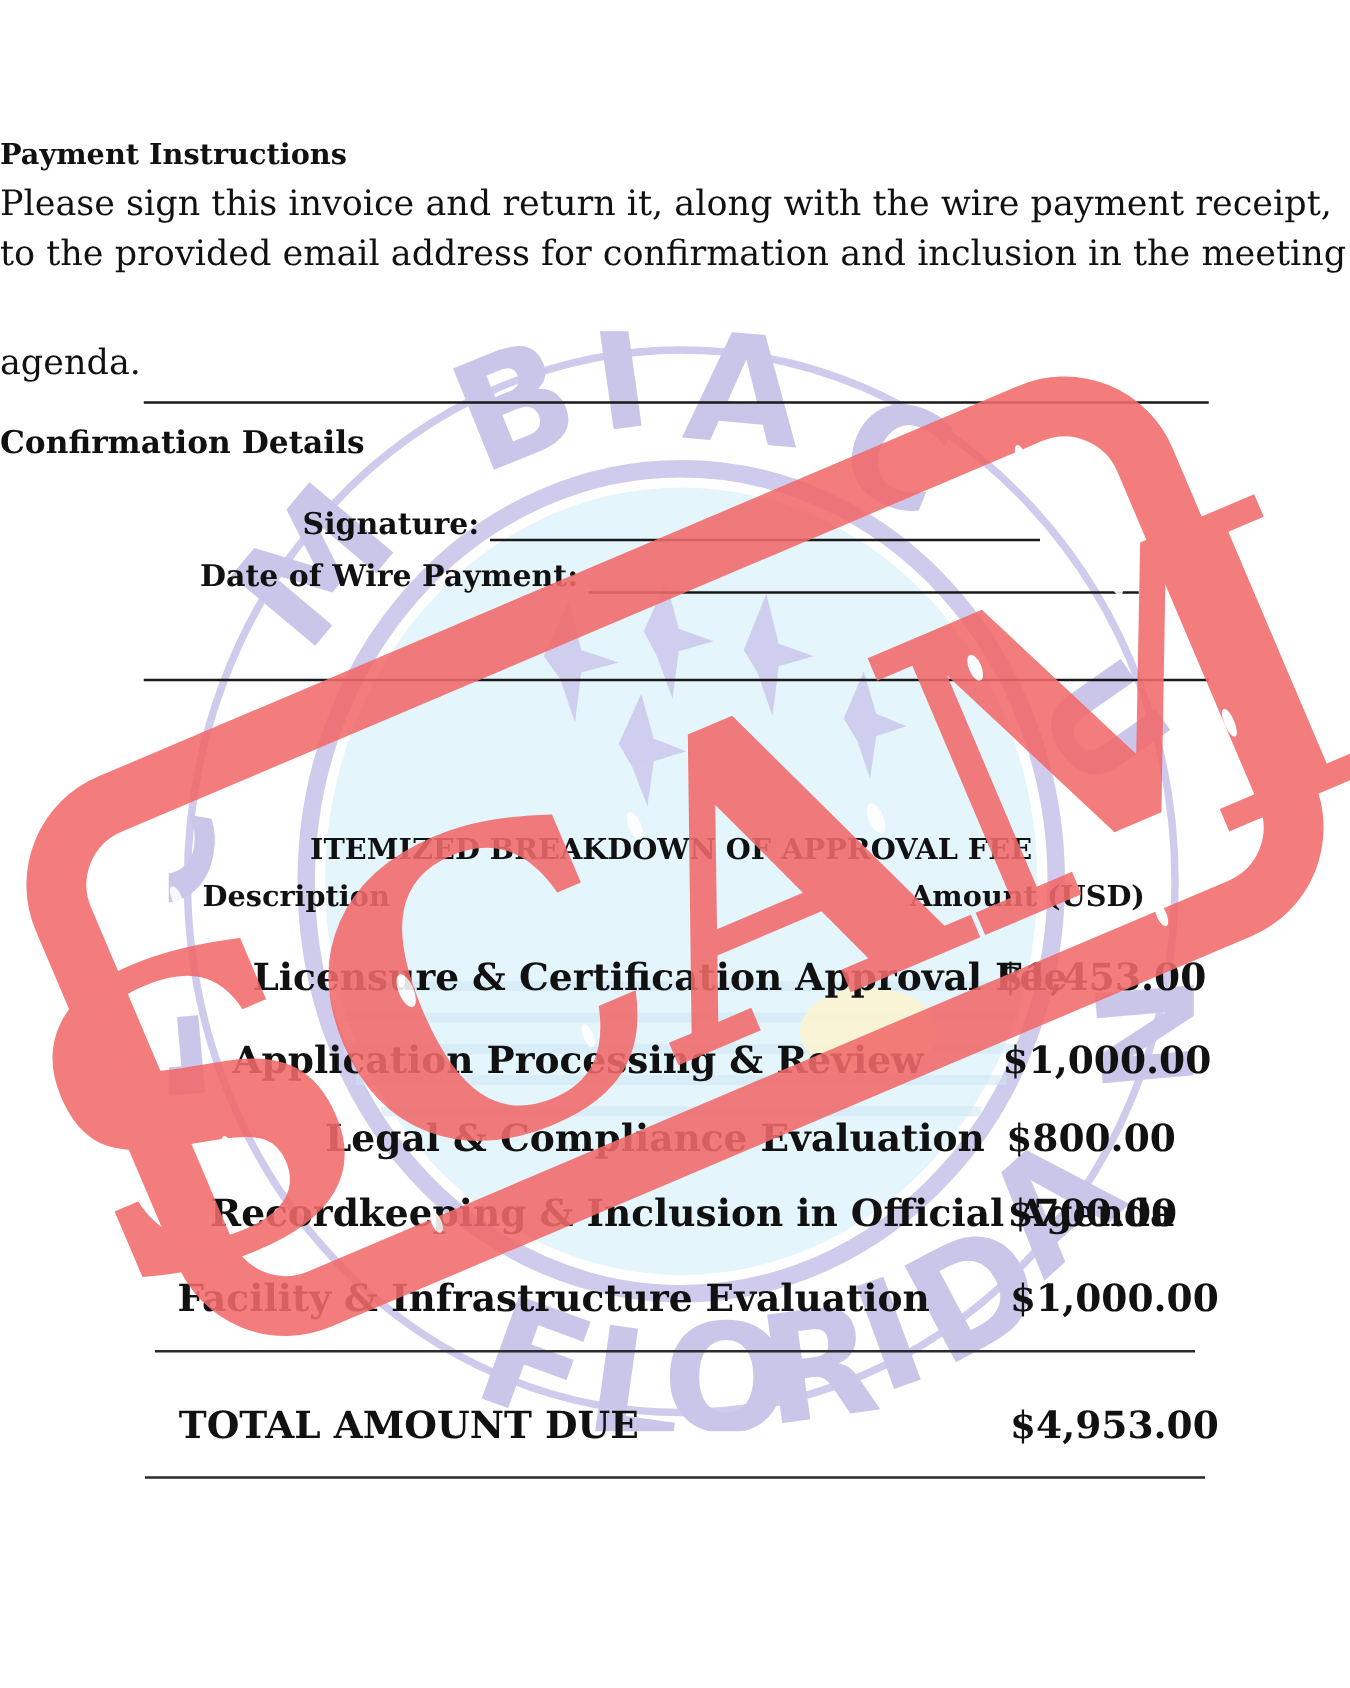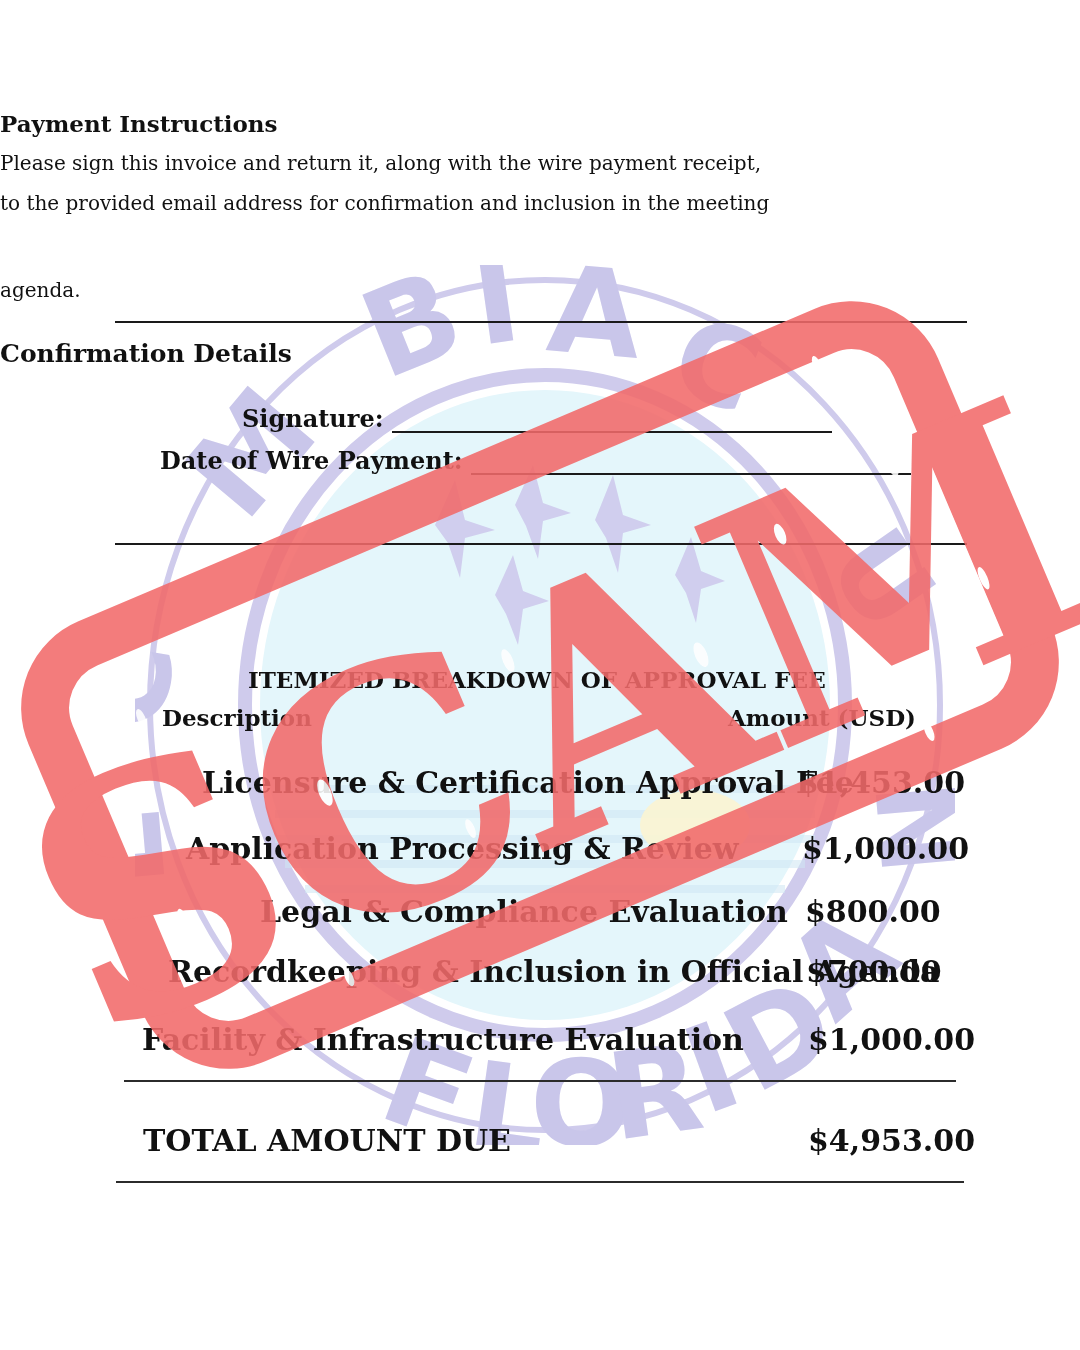--- a/index.html
+++ b/index.html
@@ -13,21 +13,21 @@
     .seal {
       position: absolute; left: 135px; top: 265px; width: 820px; height: 880px;
       z-index: 0;
     }
     .seal svg { width: 100%; height: 100%; }
 
     
     .doc { position: absolute; inset: 0; z-index: 1; }
     .center { position: absolute; left: 0; right: 0; }
     .h-bold { font-weight: bold; font-size: 23px; }
-    .body-text { font-size: 20px; line-height: 40px; }
+    .body-text { font-size: 28px; line-height: 40px; }
     .rule {
       position: absolute; left: 115px; width: 852px; height: 0;
       border-top: 2px solid #1a1a1a;
     }
     .rule.dashed { border-top: 2px solid #2b2b2b; }
     .field-row { position: absolute; font-weight: bold; font-size: 24px; display: flex; align-items: flex-end; }
     .blank { display: inline-block; border-bottom: 2px solid #1a1a1a; margin-left: 8px; height: 22px; }
     .bold { font-weight: bold; }
     .abs { position: absolute; font-size: 30px; font-weight: bold; white-space: nowrap; }
 

